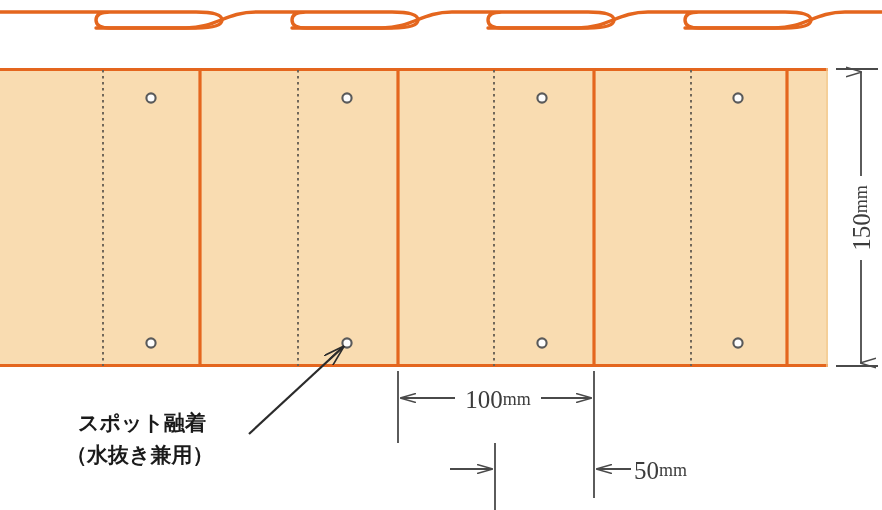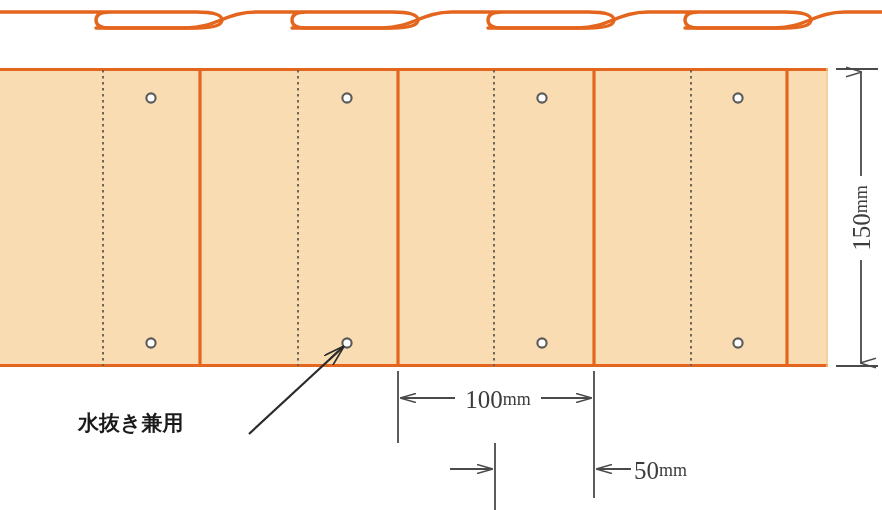--- a/index.html
+++ b/index.html
@@ -162,15 +162,16 @@
 
     <g>
       <line x1="495" y1="443" x2="495" y2="510" stroke="#4a4a4a" stroke-width="1.8"></line>
       <line x1="450" y1="469" x2="492" y2="469" stroke="#4a4a4a" stroke-width="1.8" marker-end="url(#arrowR)"></line>
       <line x1="597" y1="469" x2="631" y2="469" stroke="#4a4a4a" stroke-width="1.8" marker-start="url(#arrowL)"></line>
       <text x="634" y="470" class="dim-text" text-anchor="start" dominant-baseline="central"><tspan>50</tspan><tspan class="dim-unit">mm</tspan></text>
     </g>
 
   </svg>
 
-  <div class="jp-label" style="left:78px; top:408px;">水抜き兼用</div>
+  <div class="jp-label" style="left:78px; top:408px;">スポット融着</div>
+  <div class="jp-label" style="left:66px; top:440px;">（水抜き兼用）</div>
 
 </div>
 
 </body></html>

